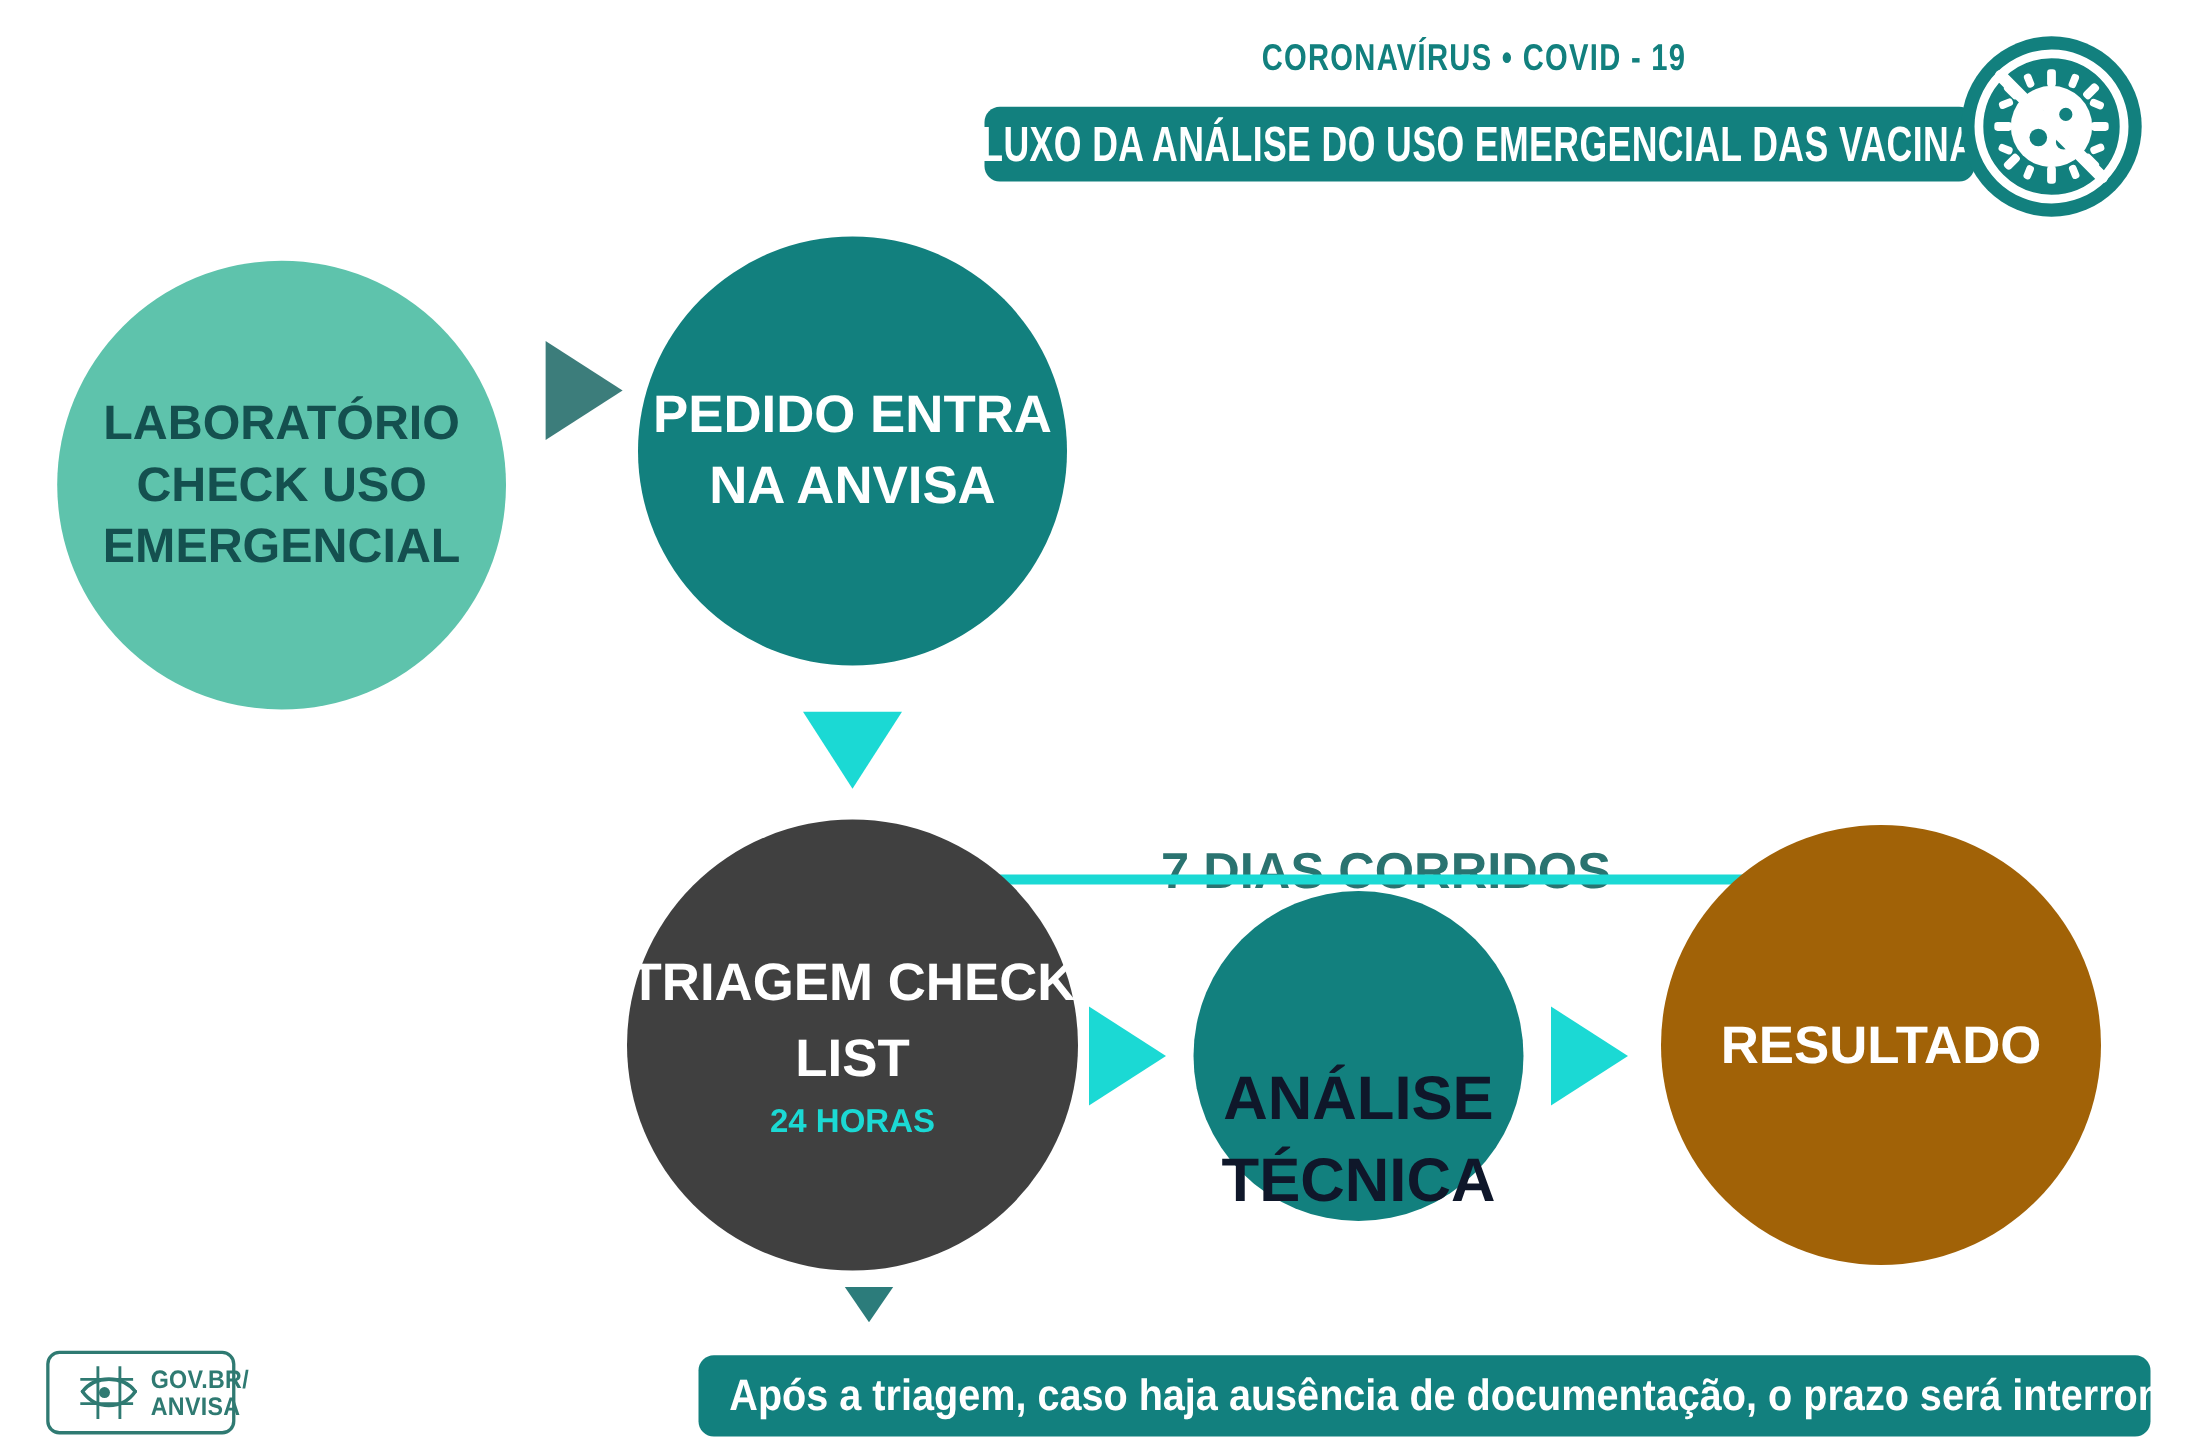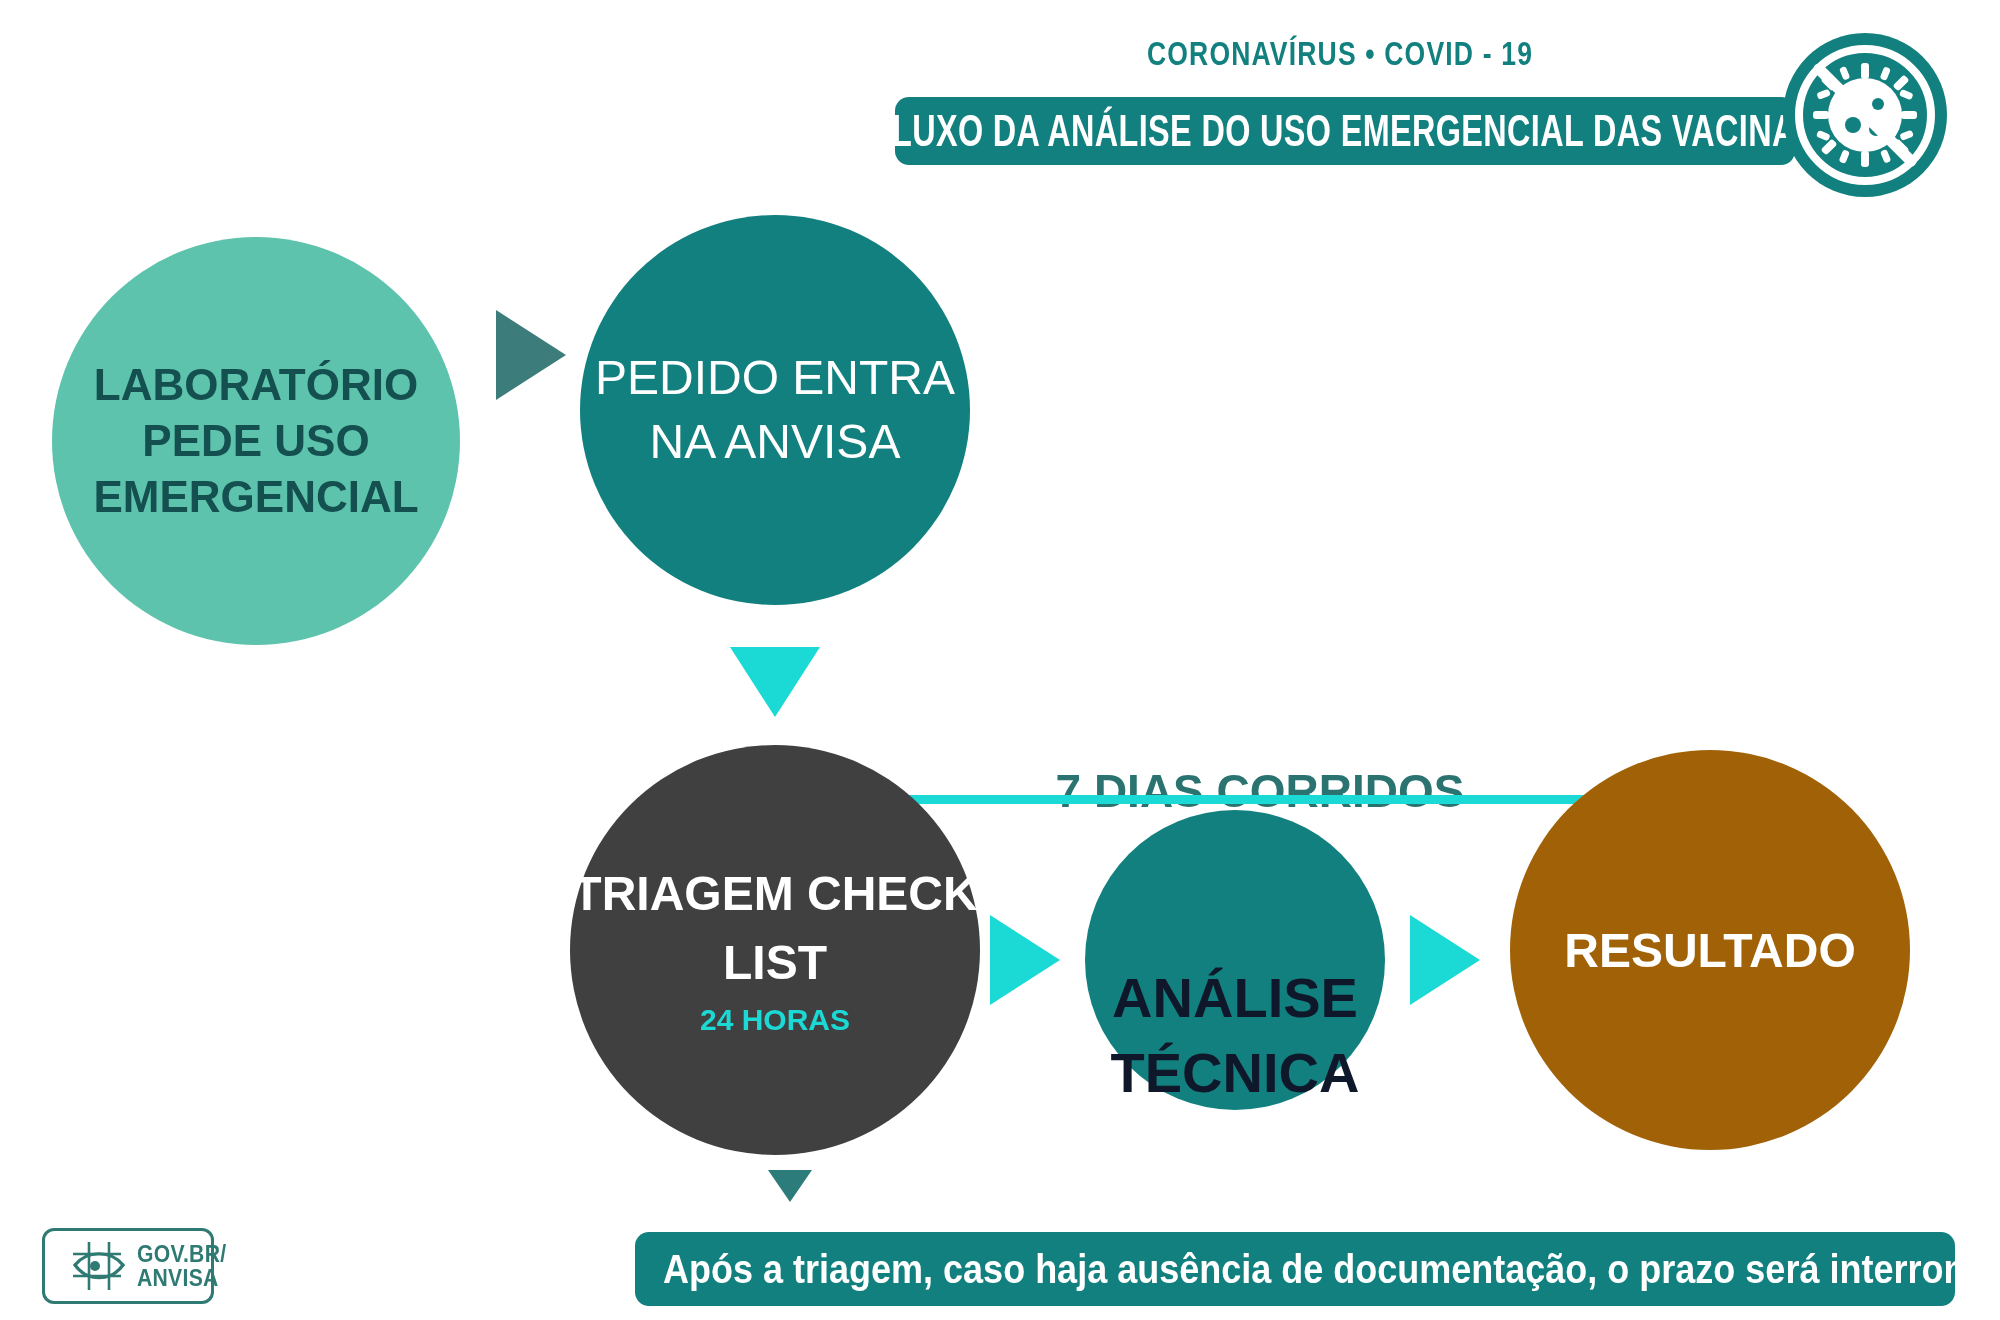--- a/index.html
+++ b/index.html
@@ -90,21 +90,21 @@
     padding: 0 24px;
   }
   .c-pedido {
     left: 580px;
     top: 215px;
     width: 390px;
     height: 390px;
     background: #12807E;
     color: #ffffff;
     font-size: 48px;
-    font-weight: normal;
+    font-weight: bold;
     line-height: 1.33;
   }
   .c-triagem {
     left: 570px;
     top: 745px;
     width: 410px;
     height: 410px;
     background: #404040;
     color: #ffffff;
     font-size: 48px;
@@ -289,21 +289,21 @@
         <circle cx="101" cy="104" r="7"></circle>
         <circle cx="103" cy="79" r="6"></circle>
         <circle cx="80" cy="78" r="3.5"></circle>
       </g>
       <line x1="44" y1="44" x2="136" y2="136" stroke="#ffffff" stroke-width="11" stroke-linecap="round"></line>
       <line x1="44" y1="44" x2="136" y2="136" stroke="#12807E" stroke-width="4" stroke-linecap="round" opacity="0"></line>
     </svg>
   </div>
 
   <div class="circle c-lab">
-    <span>LABORATÓRIO PEDE USO EMERGENCIAL</span>
+    <span>LABORATÓRIO CHECK USO EMERGENCIAL</span>
   </div>
 
   <div class="tri-right" style="left:496px; top:310px;"></div>
 
   <div class="circle c-pedido">
     <span>PEDIDO ENTRA NA ANVISA</span>
   </div>
 
   <div class="tri-down big" style="left:730px; top:647px;"></div>
 

